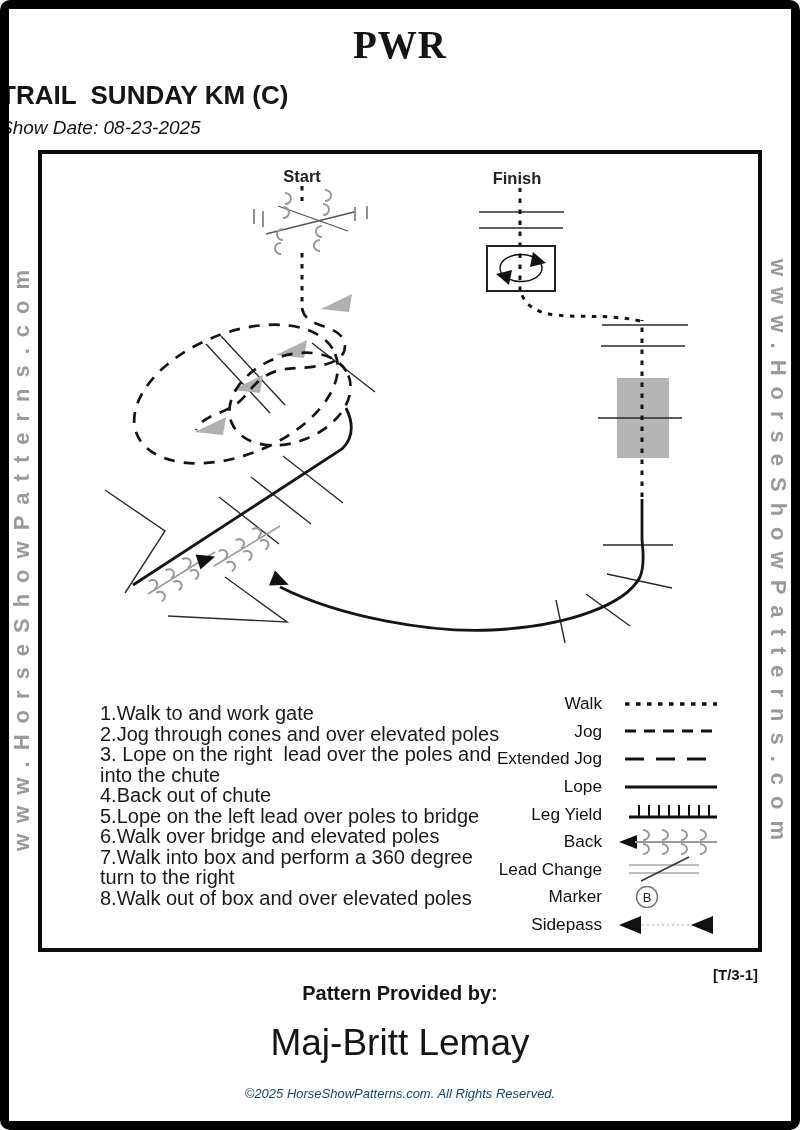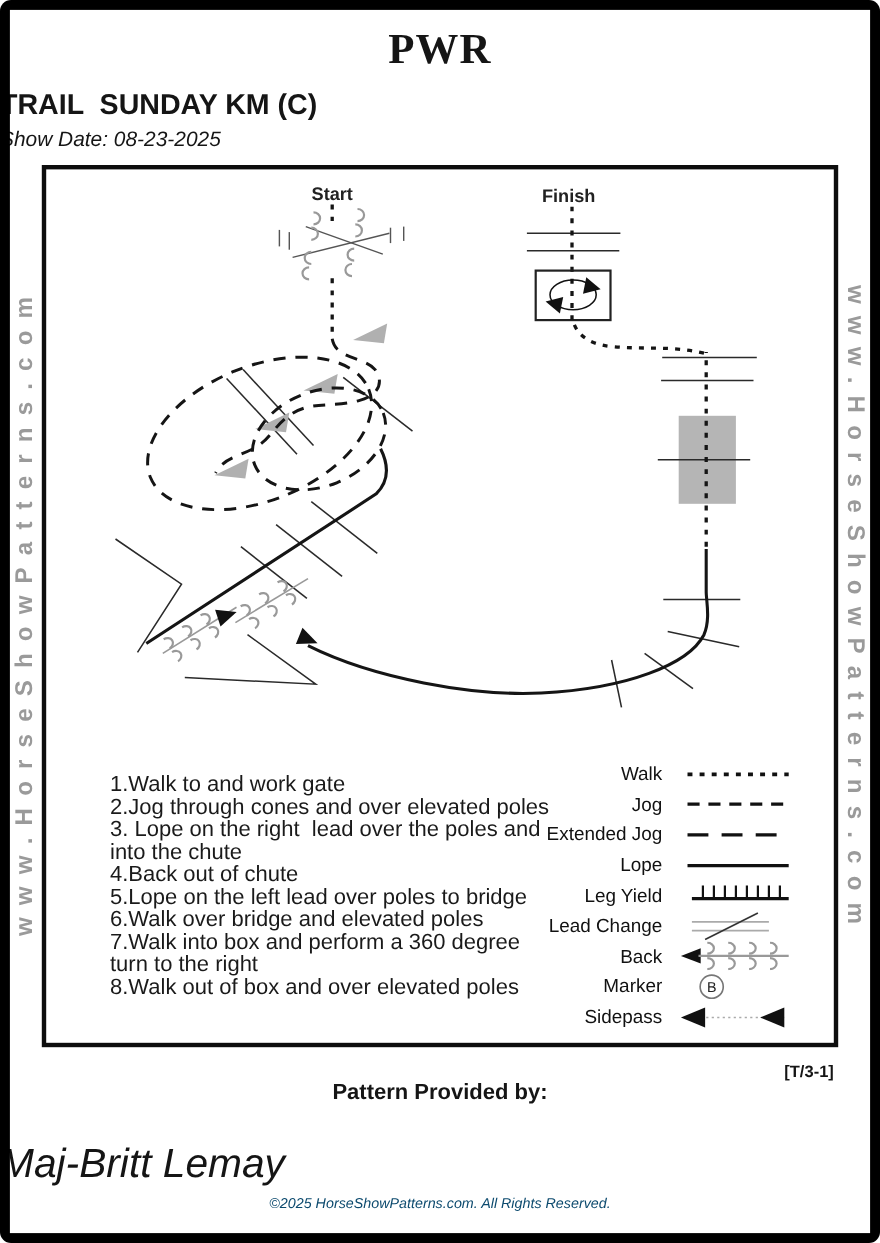--- a/index.html
+++ b/index.html
@@ -36,22 +36,22 @@
   .legend{position:absolute;left:478px;top:690px;width:276px;z-index:4;}
   .legend-row{display:flex;align-items:center;height:27.6px;}
   .legend-label{width:124px;text-align:right;font-size:17.2px;color:#111;flex:none;}
   .legend-sym{margin-left:15px;flex:none;}
 
   .pattern-code{position:absolute;right:42px;top:966px;font-weight:bold;font-size:15px;z-index:4;padding-left:24px;}
 
   
   .provided-by{position:absolute;top:982px;left:0;width:100%;text-align:center;
                font-weight:bold;font-size:20px;z-index:4;}
-  .provider-name{position:absolute;top:1022px;left:0;width:100%;text-align:left;
-                 font-style:italic;font-size:37px;z-index:4;margin-top:15px;}
+  .provider-name{position:absolute;top:1022px;left:0;width:100%;text-align:center;
+                 font-size:37px;z-index:4;}
   .copyright{position:absolute;top:1086px;left:0;width:100%;text-align:center;
              font-style:italic;font-size:13px;color:#0c4a6e;z-index:4;}
 </style>
 </head>
 <body>
 
 <div class="page">
 
   <div class="title">PWR</div>
   <div class="subtitle">TRAIL  SUNDAY KM (C)</div>
@@ -214,45 +214,45 @@
       </svg>
     </div>
     <div class="legend-row">
       <span class="legend-label">Leg Yield</span>
       <svg class="legend-sym" width="115" height="26">
         <line x1="12" y1="16" x2="100" y2="16" stroke="#111" stroke-width="3"></line>
         <path d="M22,4 V17 M32,4 V17 M42,4 V17 M52,4 V17 M62,4 V17 M72,4 V17 M82,4 V17 M92,4 V17" stroke="#111" stroke-width="2"></path>
       </svg>
     </div>
     <div class="legend-row">
-      <span class="legend-label">Lead Change</span>
-      <svg class="legend-sym" width="115" height="26">
-        <line x1="12" y1="9" x2="82" y2="9" stroke="#aaa" stroke-width="1.5"></line>
-        <line x1="12" y1="17" x2="82" y2="17" stroke="#aaa" stroke-width="1.5"></line>
-        <line x1="24" y1="25" x2="72" y2="1" stroke="#333" stroke-width="1.5"></line>
-      </svg>
-    </div>
-    <div class="legend-row">
       <span class="legend-label">Back</span>
       <svg class="legend-sym" width="115" height="26">
         <polygon points="2,13 20,6 20,20" fill="#111"></polygon>
         <line x1="18" y1="13" x2="100" y2="13" stroke="#999" stroke-width="2"></line>
         <g stroke="#999" stroke-width="2" fill="none">
           <path d="M26,1 a6,5 0 1 1 0,10"></path>
             <path d="M45,1 a6,5 0 1 1 0,10"></path>
             <path d="M64,1 a6,5 0 1 1 0,10"></path>
             <path d="M83,1 a6,5 0 1 1 0,10"></path>
           <path d="M26,15 a6,5 0 1 1 0,10"></path>
             <path d="M45,15 a6,5 0 1 1 0,10"></path>
             <path d="M64,15 a6,5 0 1 1 0,10"></path>
             <path d="M83,15 a6,5 0 1 1 0,10"></path>
         </g>
       </svg>
     </div>
     <div class="legend-row">
+      <span class="legend-label">Lead Change</span>
+      <svg class="legend-sym" width="115" height="26">
+        <line x1="12" y1="9" x2="82" y2="9" stroke="#aaa" stroke-width="1.5"></line>
+        <line x1="12" y1="17" x2="82" y2="17" stroke="#aaa" stroke-width="1.5"></line>
+        <line x1="24" y1="25" x2="72" y2="1" stroke="#333" stroke-width="1.5"></line>
+      </svg>
+    </div>
+    <div class="legend-row">
       <span class="legend-label">Marker</span>
       <svg class="legend-sym" width="115" height="26">
         <circle cx="30" cy="13" r="10.5" fill="none" stroke="#777" stroke-width="1.5"></circle>
         <text x="30" y="18" text-anchor="middle" font-size="13" fill="#222">B</text>
       </svg>
     </div>
     <div class="legend-row">
       <span class="legend-label">Sidepass</span>
       <svg class="legend-sym" width="115" height="26">
         <line x1="20" y1="13" x2="96" y2="13" stroke="#aaa" stroke-width="1.2" stroke-dasharray="2 3"></line>

